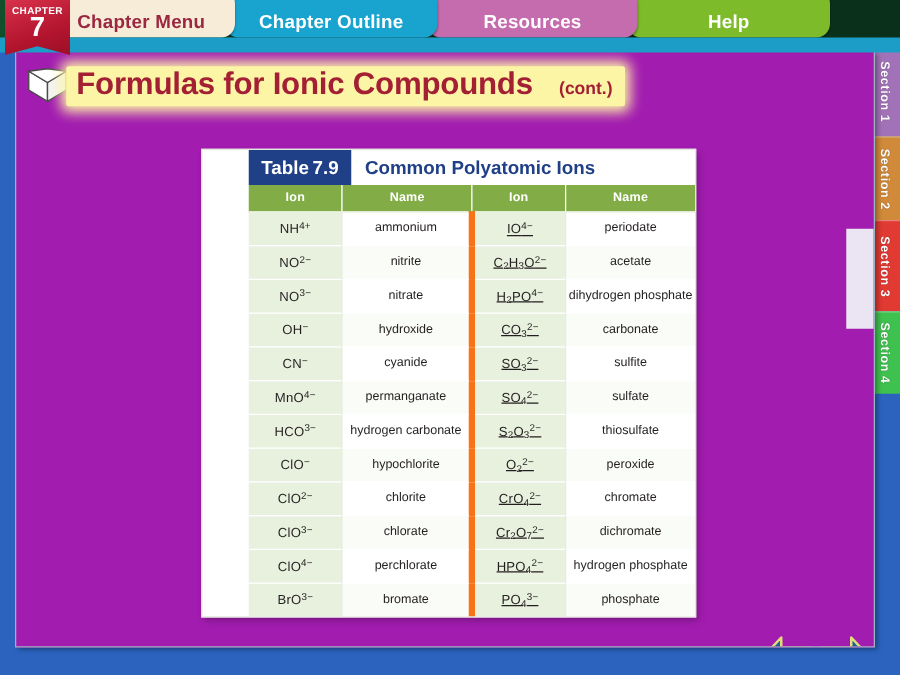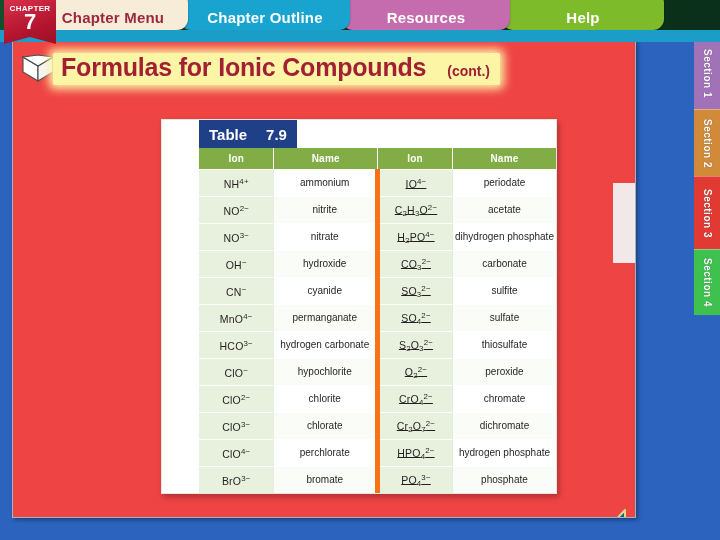--- a/index.html
+++ b/index.html
@@ -143,22 +143,22 @@
     font-weight: bold;
     color: #ffffff;
     letter-spacing: .5px;
     text-shadow: 0 0 1px rgba(0,0,0,.4);
   }
 
   
   #content-panel {
     position: absolute;
     left: 12px; top: 40px;
-    width: 624px; height: 478px;
-    background: #ef4444;
+    width: 688px; height: 478px;
+    background: #a21caf;
     border: 1px solid #9fb2c6;
     box-shadow: 2px 2px 4px rgba(0,0,0,.35);
     box-sizing: border-box;
     z-index: 4;
     overflow: hidden;
   }
 
   
   #page-icon {
     position: absolute;
@@ -222,21 +222,21 @@
   #table-number {
     background: #1f3f87;
     color: #ffffff;
     font-size: 15px;
     font-weight: bold;
     display: flex;
     align-items: center;
     padding: 0 10px;
     white-space: nowrap;
   }
-  #table-number .tnum { margin-left: 19px; }
+  #table-number .tnum { margin-left: 3px; }
   #table-caption {
     color: #1f3f87;
     font-size: 15px;
     font-weight: bold;
     display: flex;
     align-items: center;
     padding-left: 11px;
     white-space: nowrap;
   }
 
@@ -357,20 +357,21 @@
       <span class="cont">(cont.)</span>
     </div>
 
     <div id="ion-table">
 
       <div id="table-title-row">
         <div id="table-number">
           <span>Table</span>
           <span class="tnum">7.9</span>
         </div>
+        <div id="table-caption">Common Polyatomic Ions</div>
       </div>
 
       <table id="table-grid">
         <colgroup>
           <col class="c1">
             <col class="c2">
             <col class="c3">
             <col class="c4">
         </colgroup>
         <thead>

